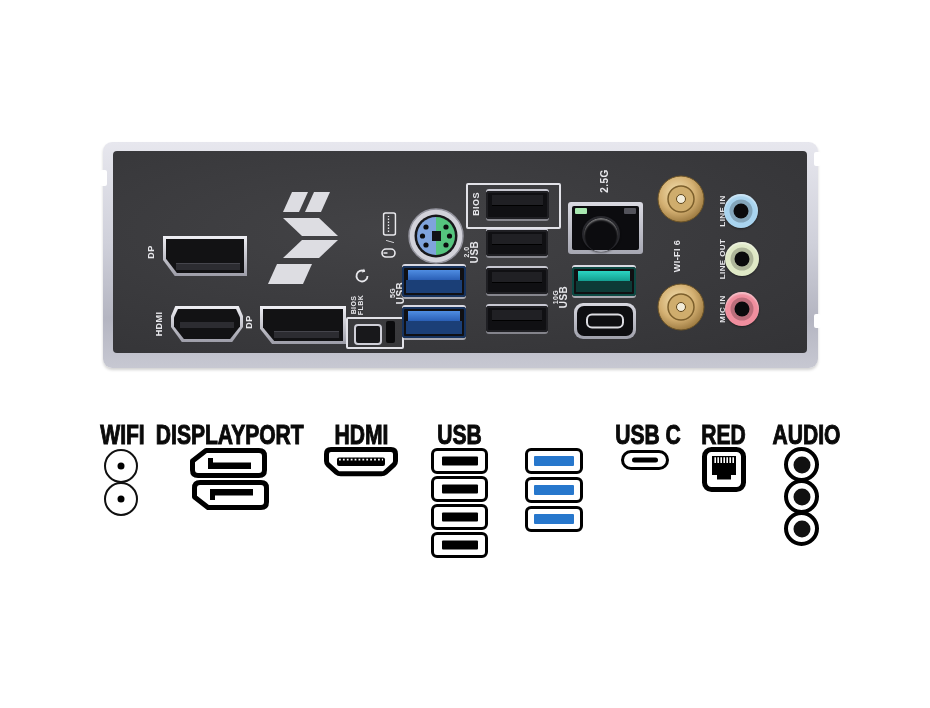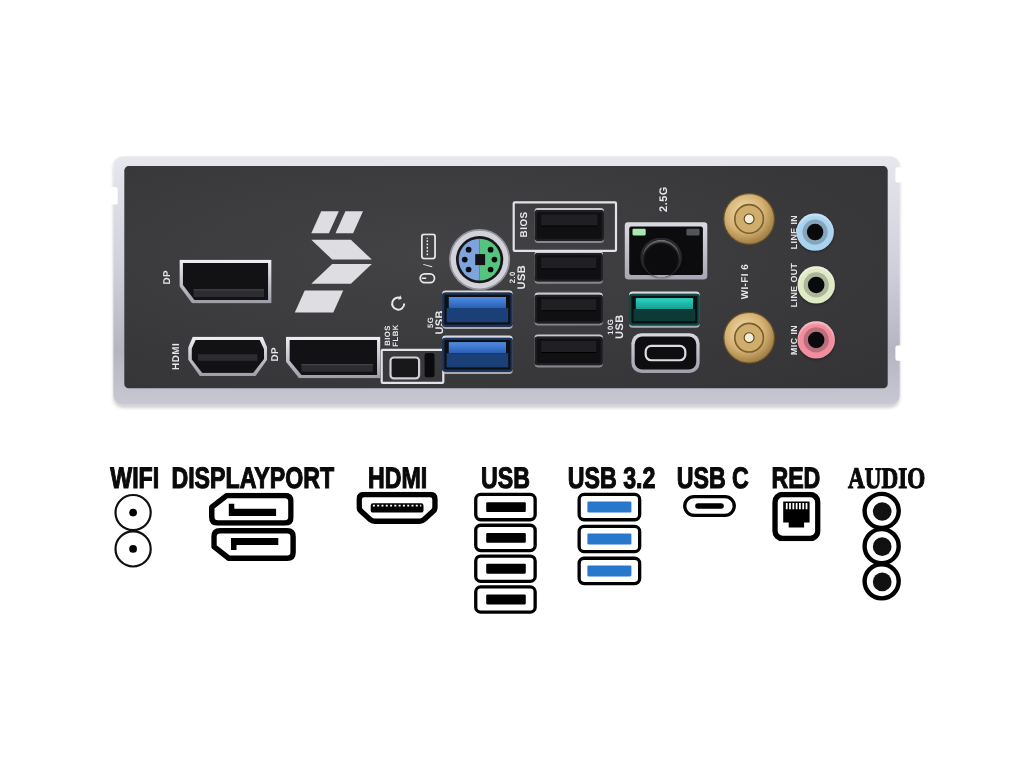--- a/index.html
+++ b/index.html
@@ -245,24 +245,23 @@
           <div class="hole"></div>
         </div>
 
     </div>
   </div>
 
   <div class="legend-col" style="left:120px;"><span>DISPLAYPORT</span></div>
   <div class="legend-col" style="left:12px;"><span>WIFI</span></div>
   <div class="legend-col" style="left:251px;"><span>HDMI</span></div>
   <div class="legend-col" style="left:350px;"><span>USB</span></div>
-  <div class="legend-col" style="left:446px;"><span>USB 3.2</span></div>
   <div class="legend-col" style="left:538px;"><span>USB C</span></div>
   <div class="legend-col" style="left:614px;"><span>RED</span></div>
-  <div class="legend-col" style="left:696px;font-family:Liberation Serif, serif;"><span>AUDIO</span></div>
+  <div class="legend-col" style="left:696px;"><span>AUDIO</span></div>
 
   <div class="wifi-c" style="left:104px;top:449px;"></div>
   <div class="wifi-c" style="left:104px;top:482px;"></div>
 
   <svg style="position:absolute;left:190px;top:448px;" width="77" height="30" viewBox="0 0 77 30">
     <path d="M16,2.5 H69 Q74.5,2.5 74.5,8 V22 Q74.5,27.5 69,27.5 H8 Q2.5,27.5 2.5,22 V13 Z" fill="#fff" stroke="#000" stroke-width="5" stroke-linejoin="round"></path>
     <path d="M18,10 h5 v4.5 h38 v6.5 H18 Z" fill="#000"></path>
   </svg>
   <svg style="position:absolute;left:192px;top:480px;transform:scaleY(-1);" width="77" height="30" viewBox="0 0 77 30">
     <path d="M16,2.5 H69 Q74.5,2.5 74.5,8 V22 Q74.5,27.5 69,27.5 H8 Q2.5,27.5 2.5,22 V13 Z" fill="#fff" stroke="#000" stroke-width="5" stroke-linejoin="round"></path>

